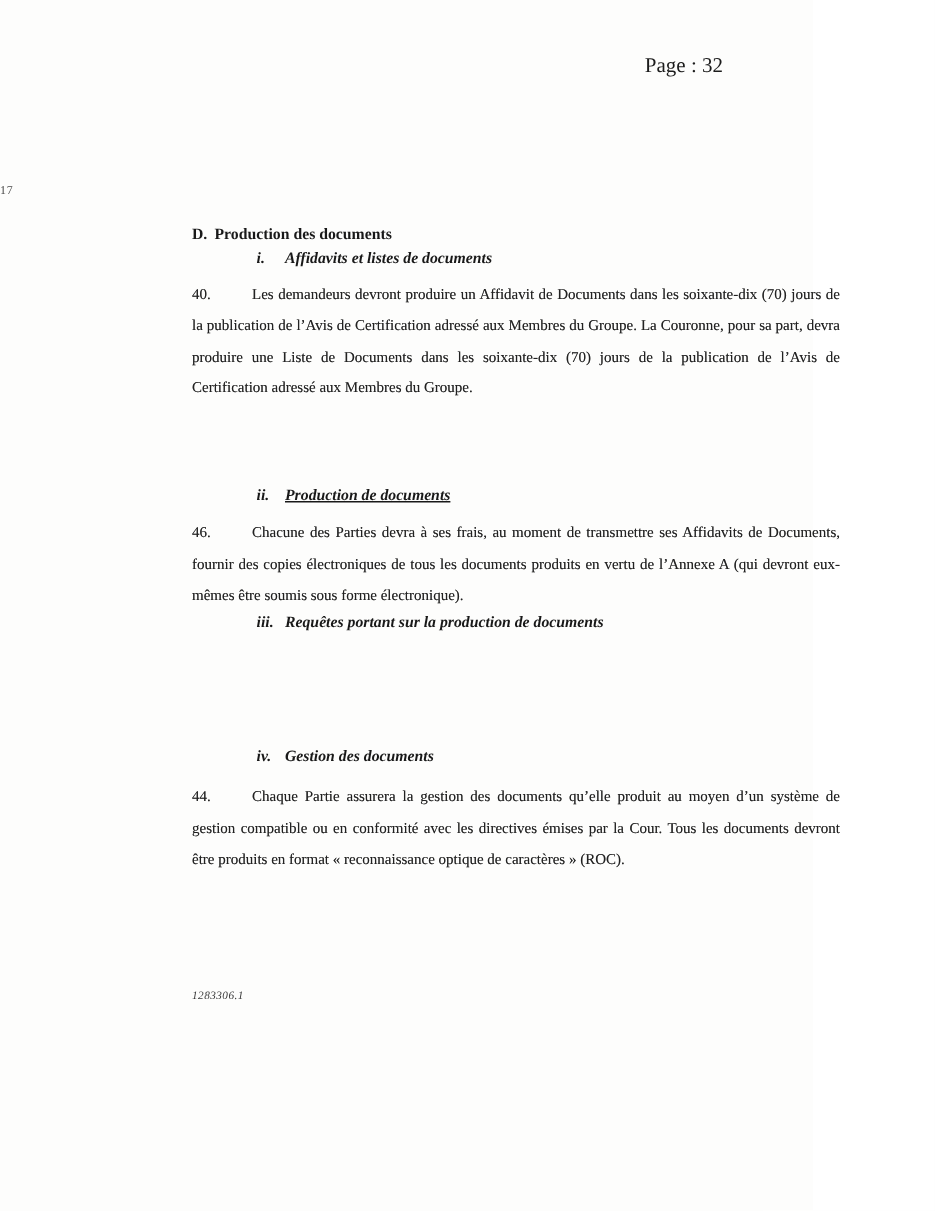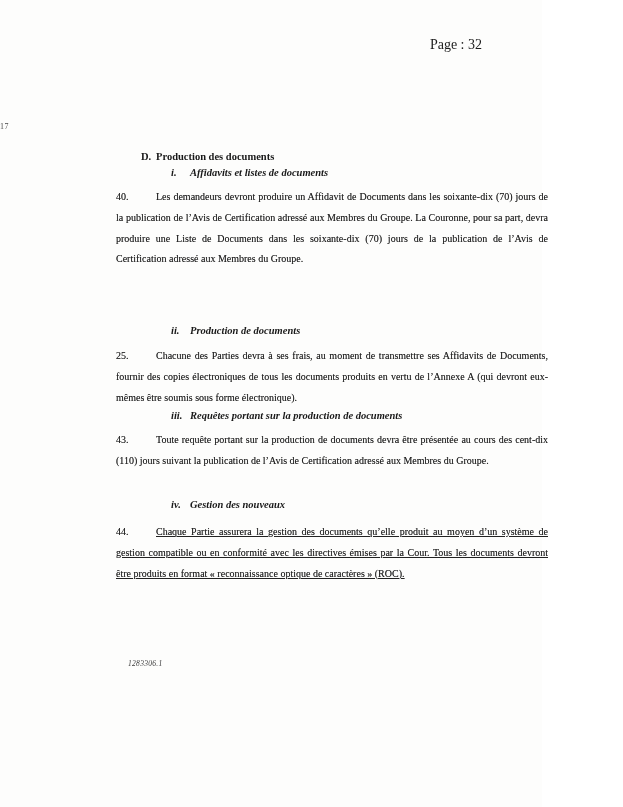--- a/index.html
+++ b/index.html
@@ -20,56 +20,56 @@
     font-size: 14px; line-height: 20px;
     color: #1c1c1c;
   }
   .folio {
     position: absolute; top: 121px; left: 0;
     width: 623px; text-align: left;
     font-size: 8px; line-height: 12px; color: #4a4a4a;
     letter-spacing: 0.5px;
   }
   .h-section {
-    position: absolute; left: 141px;
+    position: absolute; left: 128px;
     font-size: 10.5px; line-height: 16px;
     font-weight: bold; color: #191919;
     white-space: nowrap;
   }
   .h-section .sec-letter { display: inline-block; width: 15px; }
   .h-sub {
     position: absolute; left: 127px;
     font-size: 10.5px; line-height: 16px;
     font-weight: bold; font-style: italic; color: #191919;
     white-space: nowrap;
     margin-left: 44px;
   }
   .h-sub .sub-num { display: inline-block; width: 19px; font-style: italic; }
   .para {
-    position: absolute; left: 116px; width: 432px;
+    position: absolute; left: 128px; width: 432px;
     font-size: 10px; line-height: 20.8px;
     text-align: justify; color: #222222;
     text-shadow: 0 0 0.4px rgba(40,40,40,0.55);
   }
   .para .p-num { display: inline-block; width: 40px; }
   .doc-footer {
     position: absolute; left: 128px; top: 659px;
     font-size: 7.5px; line-height: 10px; color: #3a3a3a;
     letter-spacing: 0.3px;
     font-style: italic;
   }
   .t178 { top: 177px; }
   .t266 { top: 266px; }
   .t336 { top: 336px; }
   .t420 { top: 420px; }
-  .t512 { top: 512px; text-decoration: underline; }
+  .t512 { top: 512px; }
   .t585 { top: 585px; }
   .hd149 { top: 149px; }
   .hs165 { top: 165px; }
-  .hs323 { top: 323px; }
+  .hs323 { top: 323px; text-decoration: underline; }
   .hs408 { top: 408px; }
   .hs497 { top: 497px; }
 </style>
 </head>
 <body>
 
 <div class="page">
 
   <div class="page-label">Page : 32</div>
 
@@ -86,33 +86,30 @@
   <p class="para t178">
     <span class="p-num">40.</span><span>Les demandeurs devront produire un Affidavit de Documents dans les soixante-dix (70) jours de la publication de l’Avis de Certification adressé aux Membres du Groupe. La Couronne, pour sa part, devra produire une Liste de Documents dans les soixante-dix (70) jours de la publication de l’Avis de Certification adressé aux Membres du Groupe.</span>
   </p>
 
 
   <div class="h-sub hs323">
     <span class="sub-num">ii.</span><span>Production de documents</span>
   </div>
 
   <p class="para t336">
-    <span class="p-num">25.</span><span>Chacune des Parties devra à ses frais, au moment de transmettre ses Affidavits de Documents, fournir des copies électroniques de tous les documents produits en vertu de l’Annexe A (qui devront eux-mêmes être soumis sous forme électronique).</span>
+    <span class="p-num">46.</span><span>Chacune des Parties devra à ses frais, au moment de transmettre ses Affidavits de Documents, fournir des copies électroniques de tous les documents produits en vertu de l’Annexe A (qui devront eux-mêmes être soumis sous forme électronique).</span>
   </p>
 
   <div class="h-sub hs408">
     <span class="sub-num">iii.</span><span>Requêtes portant sur la production de documents</span>
   </div>
 
-  <p class="para t420">
-    <span class="p-num">43.</span><span>Toute requête portant sur la production de documents devra être présentée au cours des cent-dix (110) jours suivant la publication de l’Avis de Certification adressé aux Membres du Groupe.</span>
-  </p>
 
   <div class="h-sub hs497">
-    <span class="sub-num">iv.</span><span>Gestion des nouveaux</span>
+    <span class="sub-num">iv.</span><span>Gestion des documents</span>
   </div>
 
   <p class="para t512">
     <span class="p-num">44.</span><span>Chaque Partie assurera la gestion des documents qu’elle produit au moyen d’un système de gestion compatible ou en conformité avec les directives émises par la Cour. Tous les documents devront être produits en format « reconnaissance optique de caractères » (ROC).</span>
   </p>
 
 
   <div class="doc-footer">1283306.1</div>
 
 </div>

